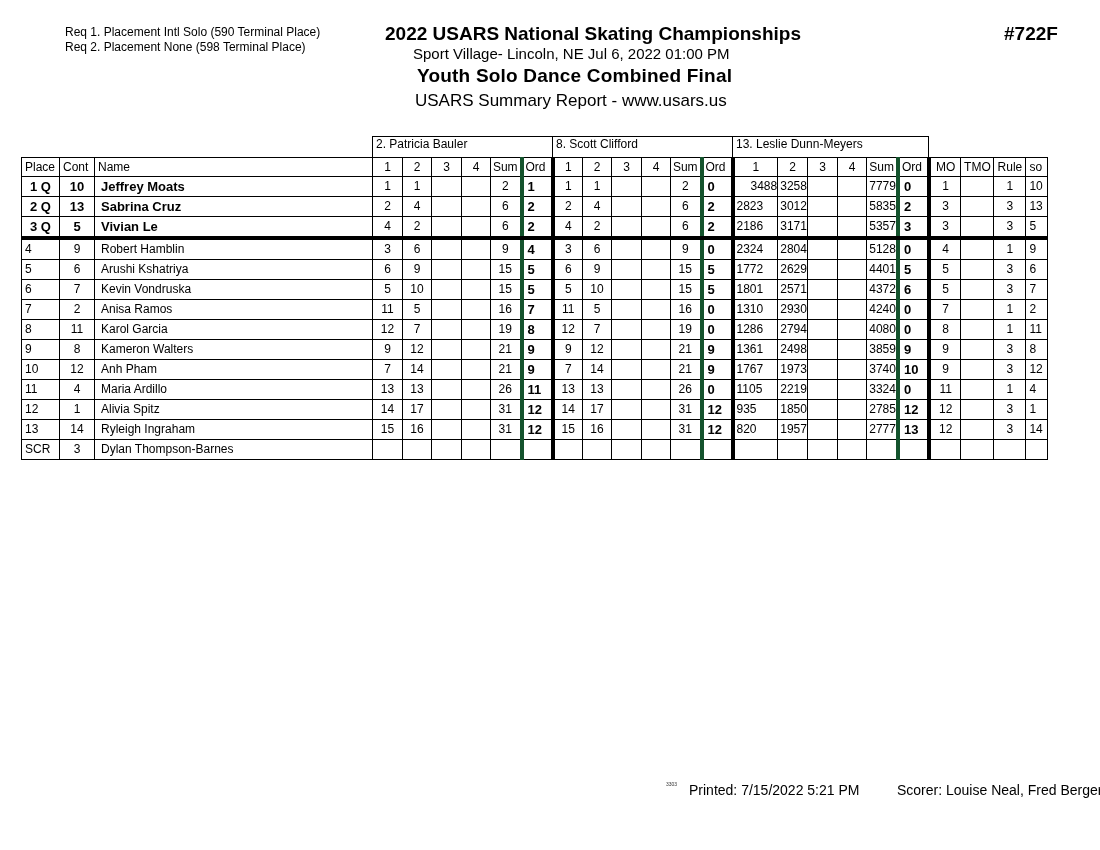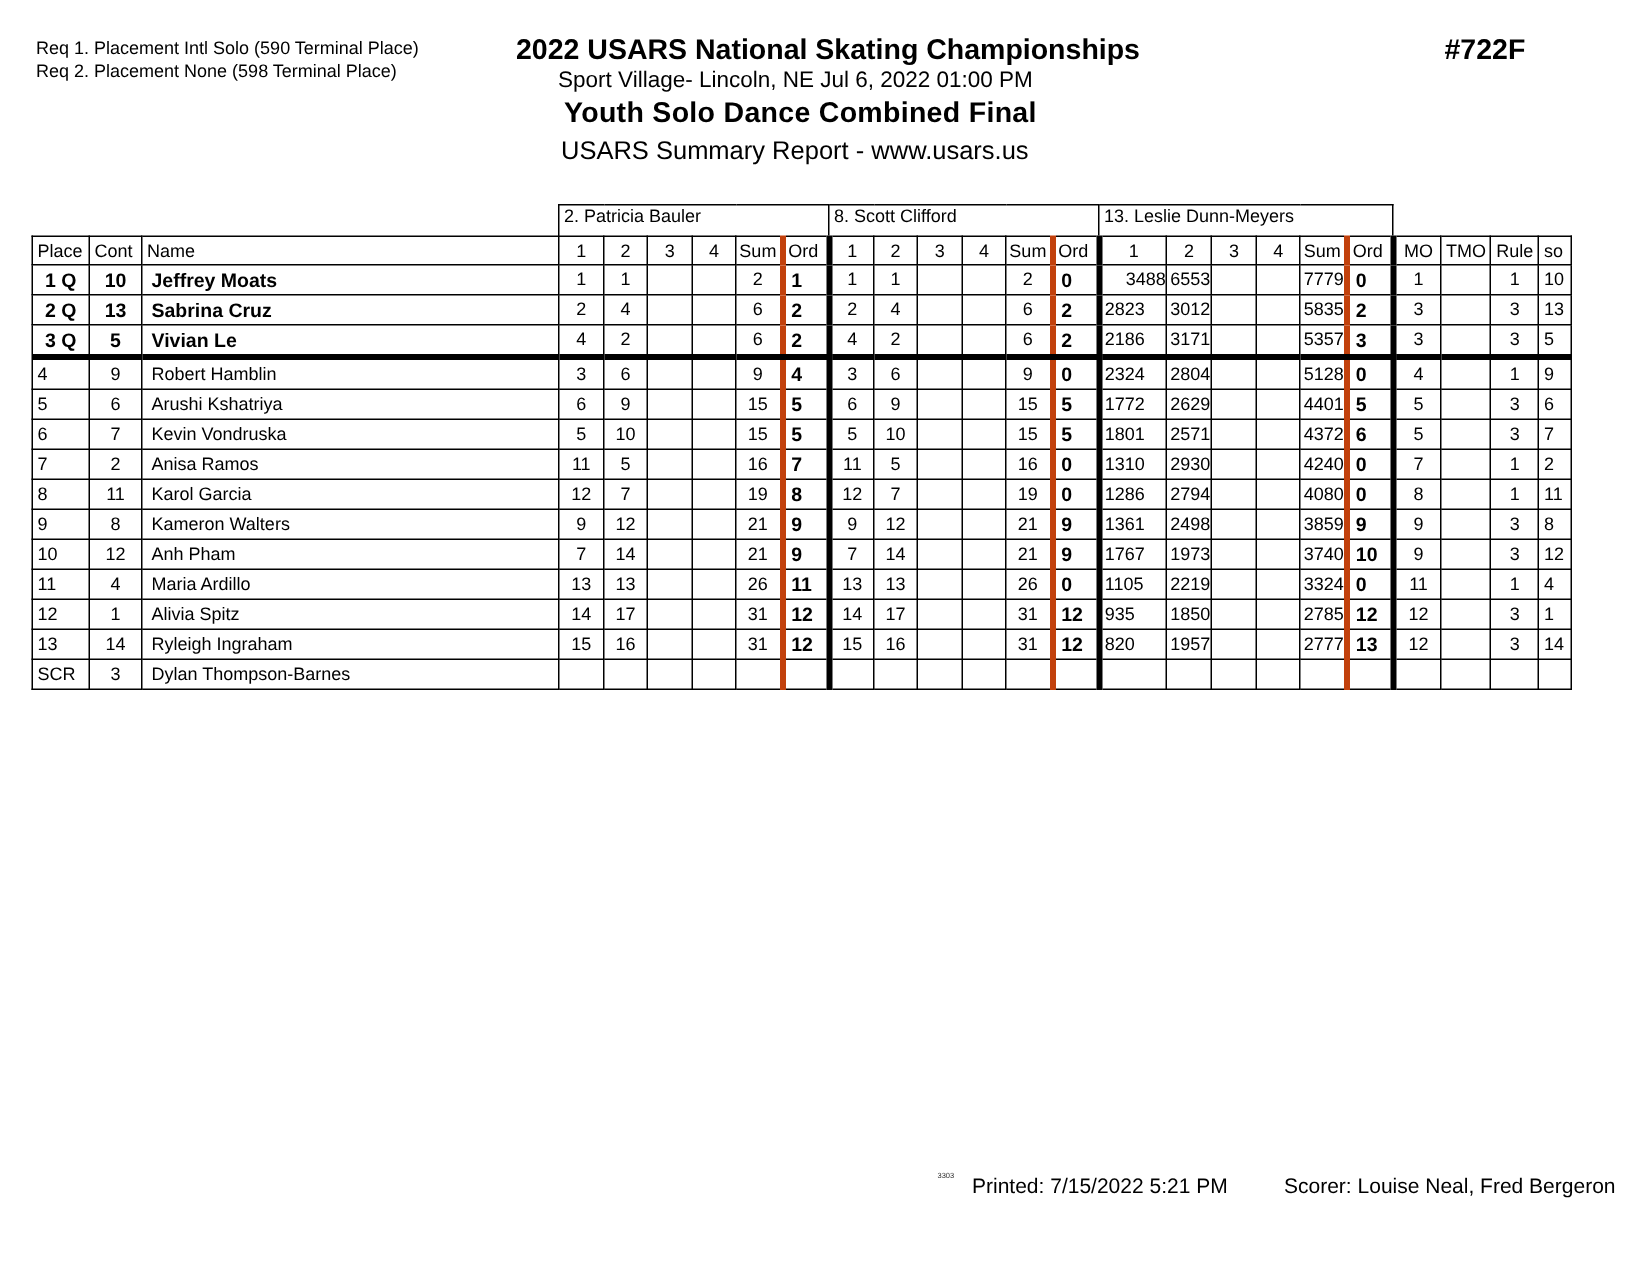--- a/index.html
+++ b/index.html
@@ -1,32 +1,32 @@
 <!DOCTYPE html>
 <html><head>
 <meta charset="utf-8">
 <style>
   html, body { margin:0; padding:0; background:#ffffff; }
   body { width:1100px; height:850px; position:relative; overflow:hidden;
          font-family:"Liberation Sans", sans-serif; color:#000; }
-  .abs { position:absolute; white-space:nowrap; }
+  .abs { position:absolute; white-space:nowrap;margin-left:41px; }
   .req { font-size:12px; left:24px; }
   .title { font-size:19px; font-weight:bold; left:344px; top:23px; }
   .venue { font-size:15px; left:372px; top:45px; }
   .event { font-size:19px; font-weight:bold; left:376px; top:65px; letter-spacing:0.2px; }
   .subtitle { font-size:17px; left:374px; top:91px; }
   .evno { font-size:19px; font-weight:bold; left:963px; top:23px; }
 
   table.grid { position:absolute; left:21px; top:136px; border-collapse:collapse;
                table-layout:fixed; font-size:12px; }
   table.grid td { border:1px solid #000; padding:0 0 0 3px; height:19px;
                   line-height:19px; overflow:hidden; white-space:nowrap; }
   table.grid td.c { text-align:center; padding:0; }
   table.grid td.b { font-weight:bold; font-size:13px; }
-  table.grid td.ordcell { border-left:4px solid #c2410c; border-right:4px solid #000; font-weight:bold; font-size:13px; padding-left:4px;margin-top:36px; }
+  table.grid td.ordcell { border-left:4px solid #14532d; border-right:4px solid #000; font-weight:bold; font-size:13px; padding-left:4px;margin-top:36px; }
   table.grid tr.jhead td { height:20px; line-height:14px; vertical-align:top; padding-top:0;margin-top:16px; }
   table.grid tr.jhead td.none { border:none; }
   table.grid tr.hdr td { height:18px; line-height:18px; }
   table.grid tr.sep td { border-bottom:4px solid #000; }
   table.grid td.name { padding-left:6px; }
   .footer { font-size:14px; top:782px; }
   .tiny { font-size:5px; left:625px; top:781px; color:#333; }
 </style>
 </head>
 <body>
@@ -113,21 +113,21 @@
         <td class="c"></td>
         <td class="c">2</td>
         <td class="ordcell">1</td>
         <td class="c">1</td>
         <td class="c">1</td>
         <td class="c"></td>
         <td class="c"></td>
         <td class="c">2</td>
         <td class="ordcell">0</td>
         <td style="padding-left: 16px; overflow: visible;">3488</td>
-        <td style="padding-left: 2px; overflow: visible;">6553</td>
+        <td style="padding-left: 2px; overflow: visible;">3258</td>
         <td style="padding-left: 2px; overflow: visible;"></td>
         <td style="padding-left: 2px; overflow: visible;"></td>
         <td style="padding-left: 2px;">7779</td>
         <td class="ordcell">0</td>
         <td class="c">1</td>
         <td class="c"></td>
         <td class="c">1</td>
         <td>10</td>
       </tr>
       <tr>

